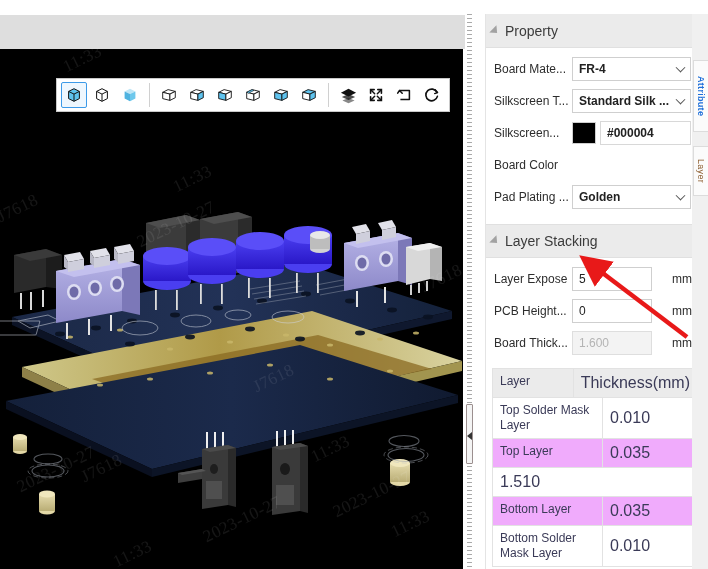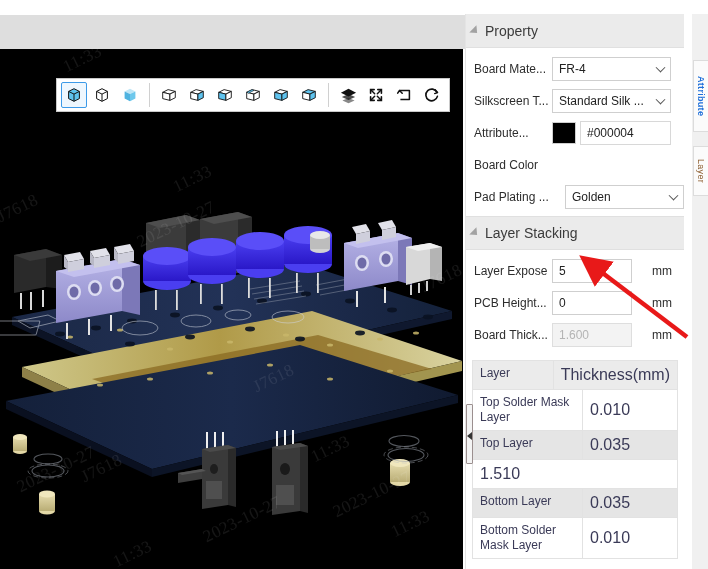--- a/index.html
+++ b/index.html
@@ -76,21 +76,21 @@
     transform:rotate(45deg); opacity:.75;
   }
   .sec-title{ font-size:14px; color:#3b3b3b; }
 
   .form-area{ padding:7px 0 6px 0; background:#fff; }
   .frow{ display:flex; align-items:center; height:27px; margin-bottom:5px; padding-left:8px;}
   .flabel{
     width:78px; font-size:12px; color:#2d2d2d; white-space:nowrap;
     overflow:hidden; text-overflow:ellipsis; flex:none;
   }
-  .fctl{ position:relative; }
+  .fctl{ position:relative;font-weight:bold; }
   .sel-box{
     width:119px; height:24px; border:1px solid #cfcfcf; background:#fff;
     font-size:12px; color:#222; display:flex; align-items:center;
     padding:0 18px 0 6px; position:relative; cursor:pointer; overflow:hidden;
     white-space:nowrap;
   }
   .sel-box .chev{
     position:absolute; right:6px; top:50%; width:7px;height:7px;
     border-right:1.4px solid #555; border-bottom:1.4px solid #555;
     transform:translateY(-70%) rotate(45deg);
@@ -111,21 +111,21 @@
   .unit{ font-size:12px; color:#2d2d2d; margin-left:20px; }
 
   
   .stack-table{ margin:6px 6px 0 6px; border:1px solid #e2e2e2; border-bottom:none;}
   .st-row{ display:flex; border-bottom:1px solid #e2e2e2; }
   .st-row.head{ background:#ebebeb; }
   .st-c1{ width:110px; padding:5px 7px; font-size:12px; color:#3a3a57; line-height:15px;
           border-right:1px solid #e2e2e2; }
   .st-c2{ flex:1; padding:5px 7px; font-size:16px; color:#3a3a57; display:flex; align-items:center;}
   .st-row.head .st-c1,.st-row.head .st-c2{ color:#3a3a57; }
-  .st-row.alt{ background:#e5e5e5; }
+  .st-row.alt{ background:#f0abfc; }
 
   
   .vtabs{ position:absolute; right:0; top:14px; width:16px; height:555px; background:#f0f0f0;}
   .vtab{
     position:absolute; left:1px; width:15px; background:#fbfbfb;
     border:1px solid #dcdcdc; border-right:none;
     display:flex; align-items:center; justify-content:center; cursor:pointer;
   }
   .vtab span{
     writing-mode:vertical-rl; font-size:9px; letter-spacing:.3px; white-space:nowrap;
@@ -542,21 +542,21 @@
             <path d="M13.5 4.2 L16.2 7.2 L13 8.4" fill="none" stroke="#111" stroke-width="1.6" stroke-linecap="round" stroke-linejoin="round"></path>
           </svg>
         </div>
       </div>
     </div>
   </div>
 
   <div id="right-panel">
     <div class="panel-dotrail" style="left:2px;"></div>
 
-    <div class="panel-inner" style="left:0;">
+    <div class="panel-inner" style="left:20px;">
 
       <div class="sec-header">
         <div class="sec-caret"></div>
         <div class="sec-title">Property</div>
       </div>
 
       <div class="form-area">
 
         <div class="frow">
           <div class="flabel">Board Mate...</div>
@@ -572,34 +572,34 @@
           <div class="flabel">Silkscreen T...</div>
           <div class="fctl">
             <div class="sel-box">
               <span>Standard Silk ...</span>
               <span class="chev"></span>
             </div>
           </div>
         </div>
 
         <div class="frow">
-          <div class="flabel">Attribute...</div>
+          <div class="flabel">Silkscreen...</div>
           <div class="fctl" style="display:flex;align-items:center;">
             <div class="swatch" style="background: rgb(0, 0, 0);"></div>
             <div class="hexbox">
               <span>#000004</span>
             </div>
           </div>
         </div>
 
         <div class="frow">
           <div class="flabel">Board Color</div>
         </div>
 
-        <div class="frow" style="margin-bottom:0;justify-content:space-between;">
+        <div class="frow" style="margin-bottom:8px;">
           <div class="flabel">Pad Plating ...</div>
           <div class="fctl">
             <div class="sel-box">
               <span>Golden</span>
               <span class="chev"></span>
             </div>
           </div>
         </div>
       </div>
 

